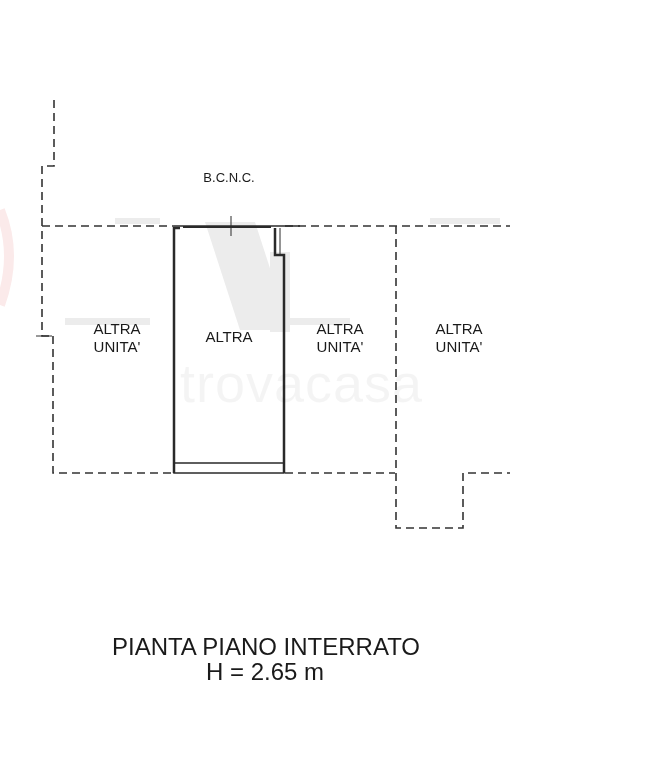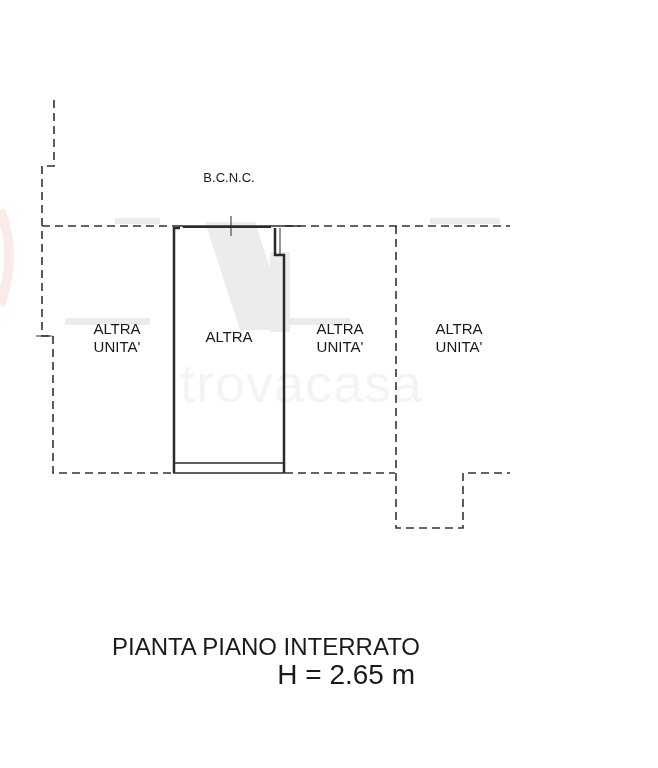--- a/index.html
+++ b/index.html
@@ -3,21 +3,21 @@
   <meta charset="utf-8">
   <style>
     html, body { margin: 0; padding: 0; background: #ffffff; }
     body { width: 658px; height: 768px; position: relative; overflow: hidden; font-family: "Liberation Sans", sans-serif; }
     #plan { position: absolute; left: 0; top: 0; width: 658px; height: 768px; }
     .lbl { position: absolute; color: #1a1a1a; text-align: center; font-family: "Liberation Sans", sans-serif; line-height: 1.18; }
     .room { font-size: 15px; width: 110px; text-align: center; }
     .bcnc { font-size: 13px; width: 90px; text-align: center; }
     .watermark { position: absolute; left: 180px; top: 352px; font-size: 54px; color: rgba(0,0,0,0.045); font-family: "Liberation Sans", sans-serif; letter-spacing: 1px; }
     .title { font-size: 24px; width: 500px; margin-top: 15px; }
-    .height { font-size: 28px; width: 300px; text-align: right; }
+    .height { font-size: 24px; width: 300px; }
   </style>
 </head>
 <body>
 
 <svg id="plan" viewBox="0 0 658 768" xmlns="http://www.w3.org/2000/svg">
 
   <g fill="#ececec">
     <polygon points="205,222 255,222 290,330 240,330"></polygon>
     <rect x="115" y="218" width="45" height="6"></rect>
     <rect x="65" y="318" width="85" height="7"></rect>

